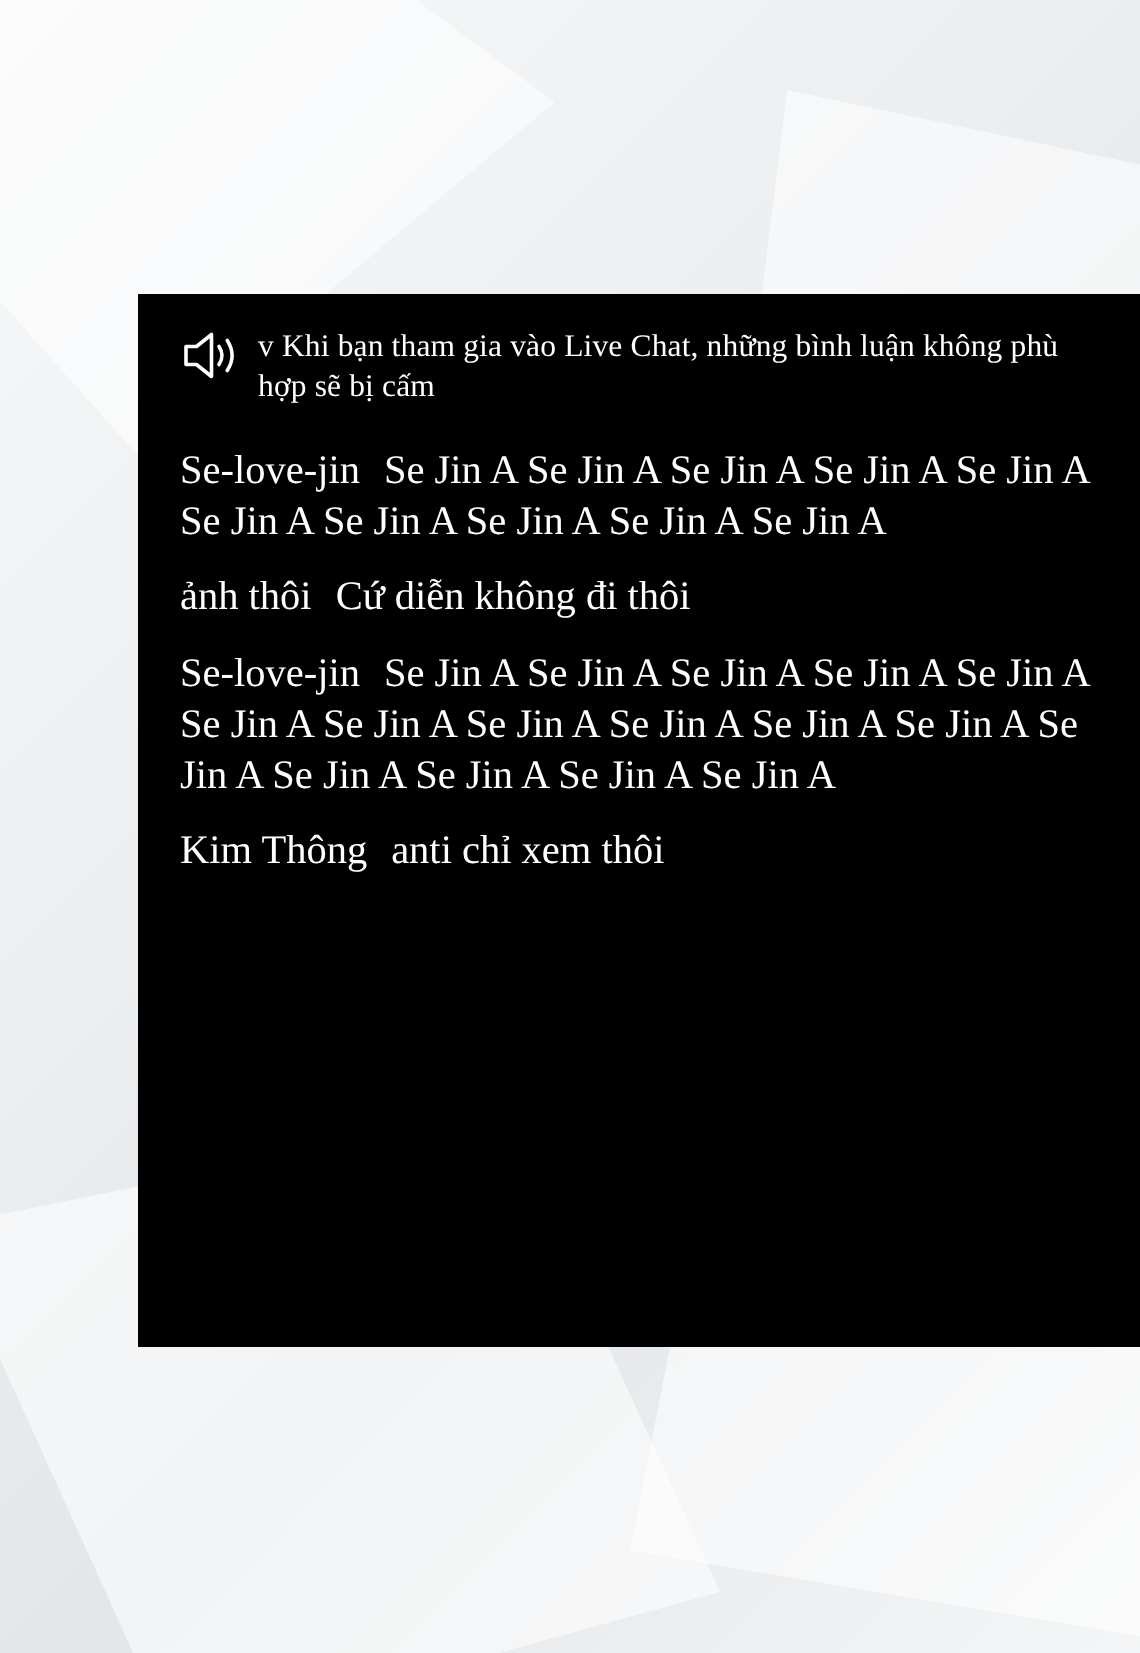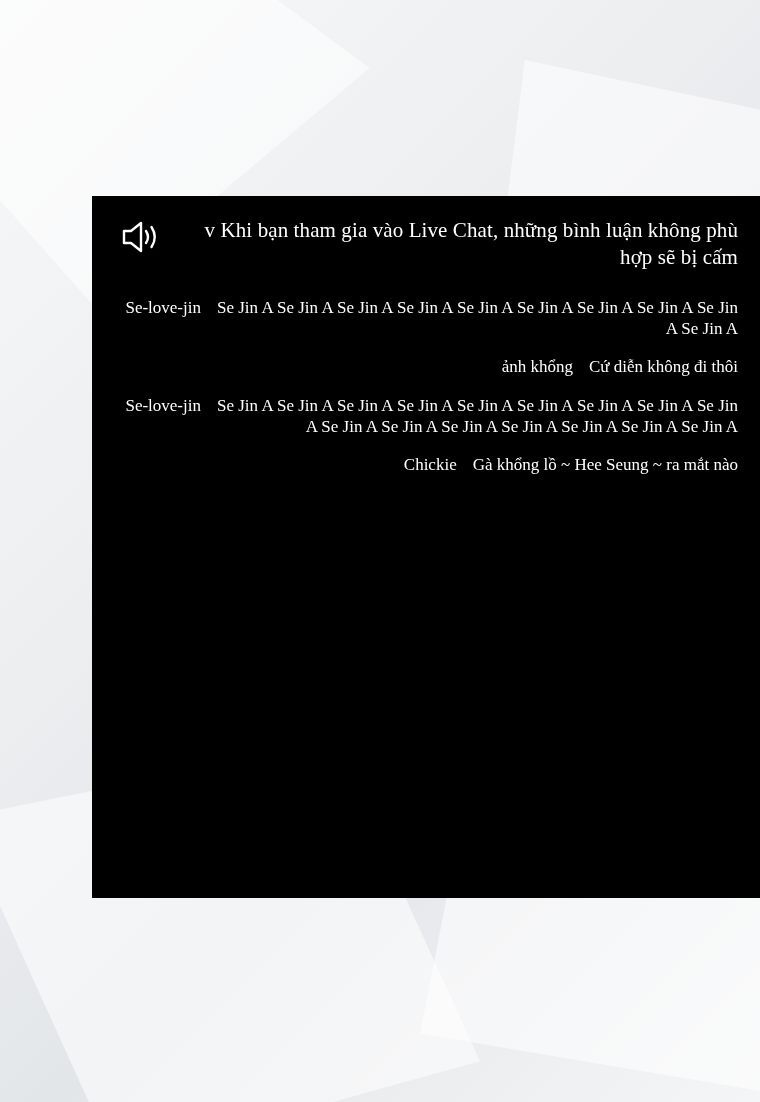--- a/index.html
+++ b/index.html
@@ -58,21 +58,20 @@
     position: absolute;
     left: 92px;
     top: 196px;
     width: 668px;
     height: 702px;
     background: #000000;
     color: #ffffff;
     box-sizing: border-box;
     padding: 20px 22px 0 28px;
     overflow: hidden;
-    text-align: right;
   }
 
   
   #notice-row {
     display: flex;
     align-items: flex-start;
     gap: 12px;
     margin-bottom: 26px;
   }
   #speaker-icon {
@@ -86,21 +85,21 @@
     line-height: 1.28;
     letter-spacing: 0.1px;
     padding-top: 1px;
   }
 
   
   #messages {
     display: block;
   }
   .msg {
-    font-size: 17px;
+    font-size: 27px;
     line-height: 1.25;
     margin-bottom: 17px;
     word-wrap: break-word;
   }
   .msg .author {
     display: inline;
   }
   .msg .gap {
     display: inline-block;
     width: 16px;
@@ -133,29 +132,29 @@
     <span id="notice-text">v Khi bạn tham gia vào Live Chat, những bình luận không phù hợp sẽ bị cấm</span>
   </div>
 
   <div id="messages">
 
     <div class="msg">
       <span class="author">Se-love-jin</span><span class="gap"></span><span class="body">Se Jin A Se Jin A Se Jin A Se Jin A Se Jin A Se Jin A Se Jin A Se Jin A Se Jin A Se Jin A</span>
     </div>
 
     <div class="msg">
-      <span class="author">ảnh khổng</span><span class="gap"></span><span class="body">Cứ diễn không đi thôi</span>
+      <span class="author">ảnh thôi</span><span class="gap"></span><span class="body">Cứ diễn không đi thôi</span>
     </div>
 
 
     <div class="msg">
       <span class="author">Se-love-jin</span><span class="gap"></span><span class="body">Se Jin A Se Jin A Se Jin A Se Jin A Se Jin A Se Jin A Se Jin A Se Jin A Se Jin A Se Jin A Se Jin A Se Jin A Se Jin A Se Jin A Se Jin A Se Jin A</span>
     </div>
 
 
+    <div class="msg">
+      <span class="author">Kim Thông</span><span class="gap"></span><span class="body">anti chỉ xem thôi</span>
+    </div>
 
-    <div class="msg">
-      <span class="author">Chickie</span><span class="gap"></span><span class="body">Gà khổng lồ ~ Hee Seung ~ ra mắt nào</span>
-    </div>
 
 
   </div>
 </div>
 
 </body></html>

